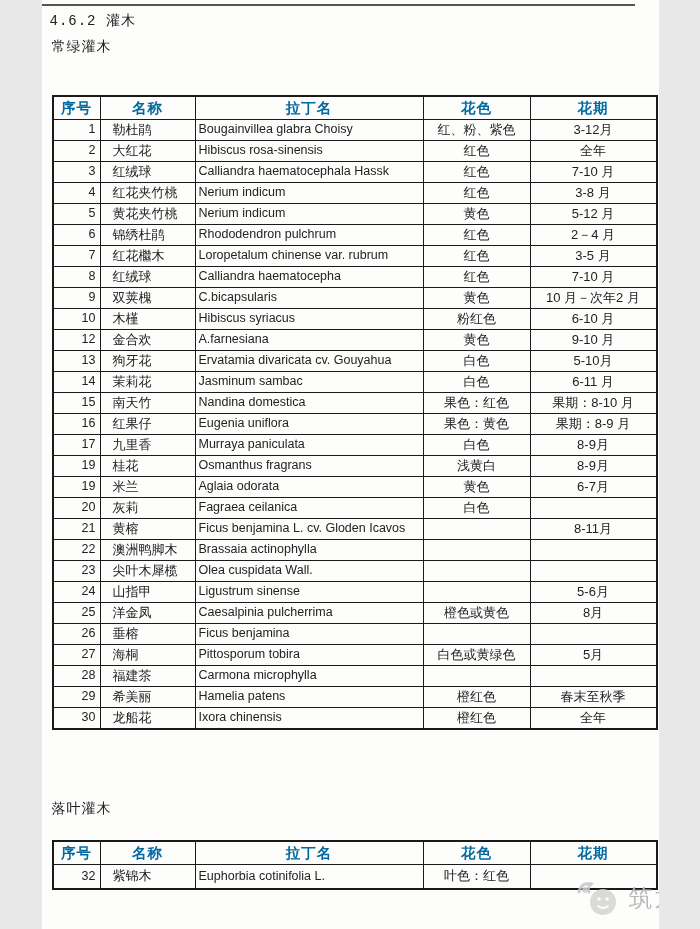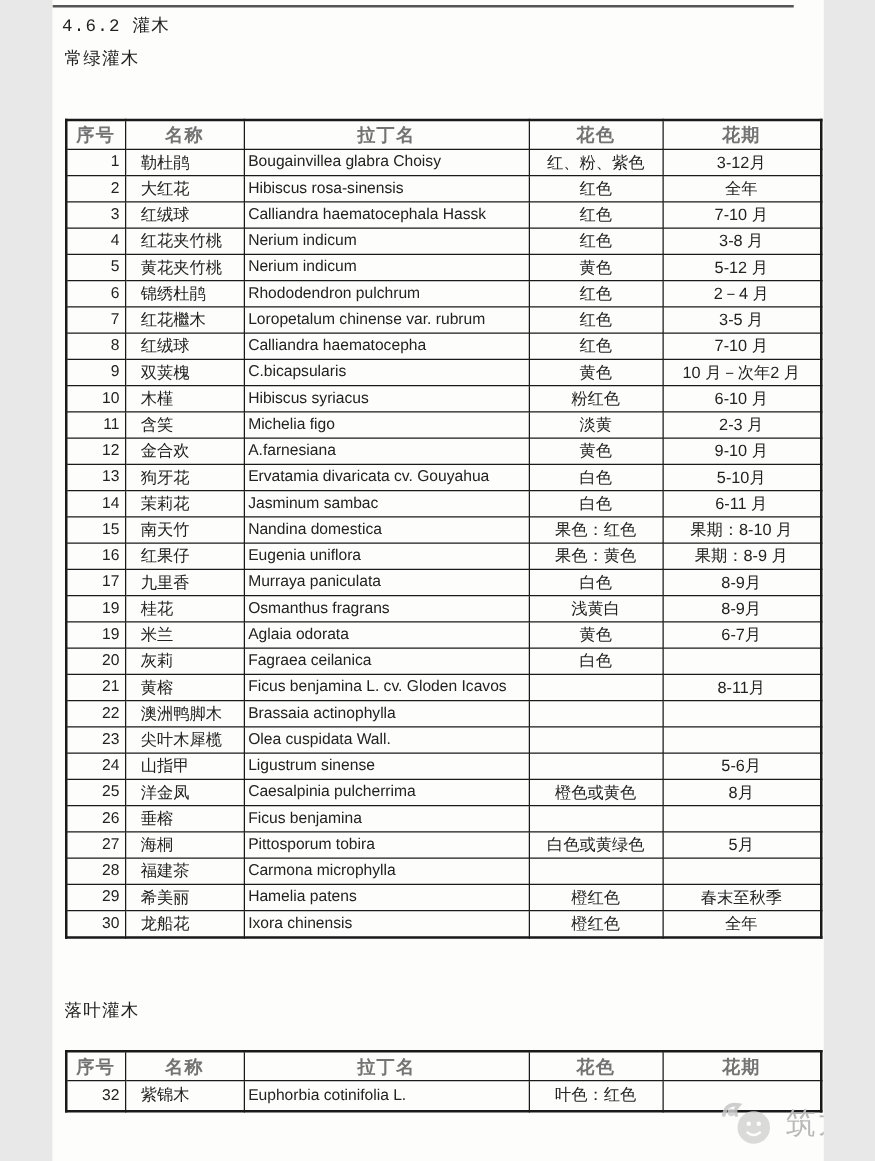--- a/index.html
+++ b/index.html
@@ -24,21 +24,21 @@
     position:absolute;left:10px;border-collapse:collapse;table-layout:fixed;
     width:576px;background:#fdfdfc;
     font-family:"Liberation Sans", sans-serif;
   }
   .tbl-evergreen{top:95px;}
   .tbl-deciduous{top:840px;}
   th,td{border:1px solid #1a1a1a;padding:0 3px;overflow:hidden;}
   table{border:2px solid #1a1a1a;}
   th{
     font-size:14.5px;font-weight:bold;text-align:center;height:22px;
-    letter-spacing:1px;color:#737373;
+    letter-spacing:1px;color:#0369a1;
   }
   td{font-size:12.5px;height:20px;line-height:1.25;color:#222;}
   .tbl-deciduous td{height:23px;}
   th.c0,td.c0{width:40px;}
   th.c1,td.c1{width:88px;}
   th.c2,td.c2{width:221px;}
   th.c3,td.c3{width:100px;}
   th.c4,td.c4{width:119px;}
   td.c0{text-align:right;padding-right:4px;}
   td.c1{text-align:left;font-size:13px;padding-left:12px;}
@@ -139,27 +139,20 @@
           <td class="c4">10 月－次年2 月</td>
         </tr>
         <tr>
           <td class="c0">10</td>
           <td class="c1">木槿</td>
           <td class="c2">Hibiscus syriacus</td>
           <td class="c3">粉红色</td>
           <td class="c4">6-10 月</td>
         </tr>
         <tr>
-          <td class="c0">11</td>
-          <td class="c1">含笑</td>
-          <td class="c2">Michelia figo</td>
-          <td class="c3">淡黄</td>
-          <td class="c4">2-3 月</td>
-        </tr>
-        <tr>
           <td class="c0">12</td>
           <td class="c1">金合欢</td>
           <td class="c2">A.farnesiana</td>
           <td class="c3">黄色</td>
           <td class="c4">9-10 月</td>
         </tr>
         <tr>
           <td class="c0">13</td>
           <td class="c1">狗牙花</td>
           <td class="c2">Ervatamia divaricata cv. Gouyahua</td>

